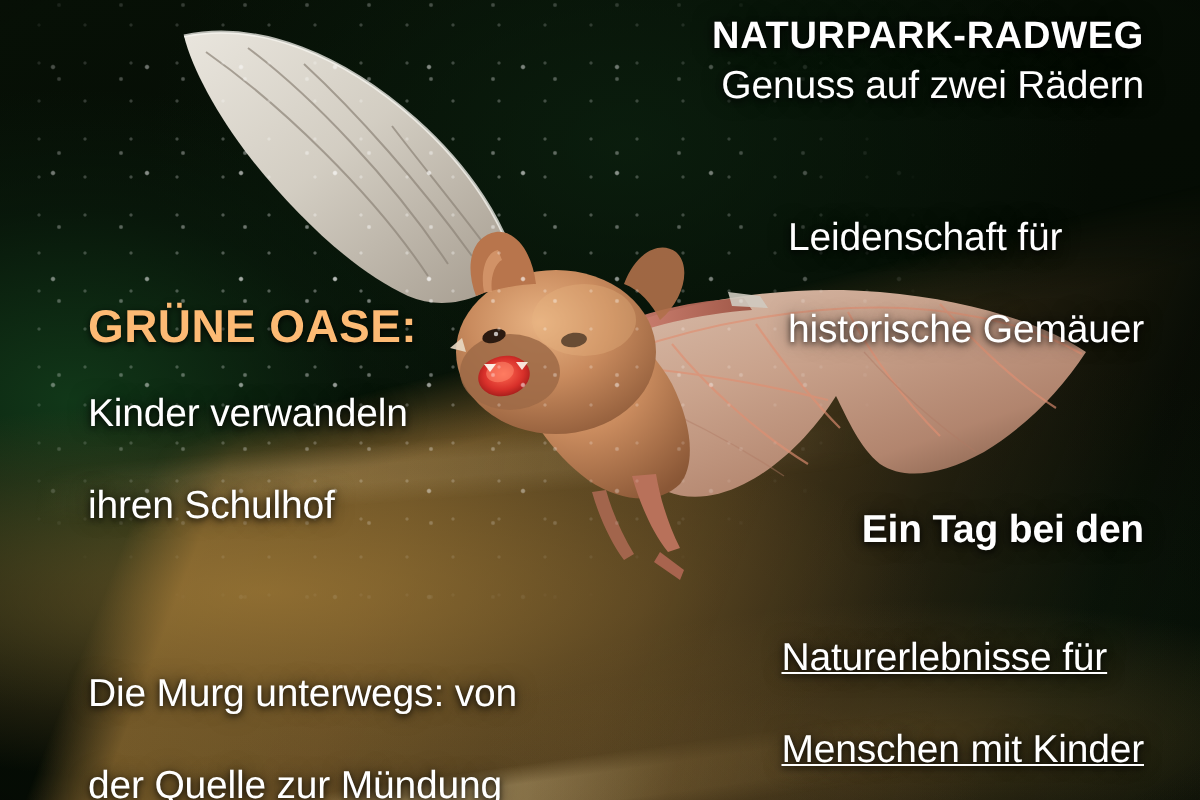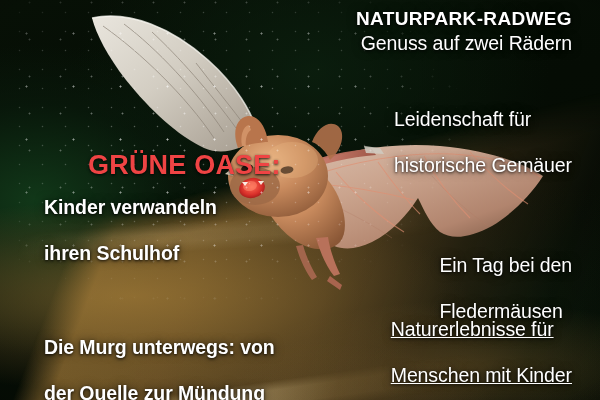--- a/index.html
+++ b/index.html
@@ -85,44 +85,43 @@
   
   .txt {
     position: absolute;
     color: #ffffff;
     line-height: 1.18;
     text-shadow: 0 1px 3px rgba(0,0,0,0.85), 0 0 10px rgba(0,0,0,0.6);
     white-space: pre-line;
     letter-spacing: -0.1px;
   }
   .blk-right { right: 28px; font-size: 19.5px; }
-  .blk-left  { left: 44px;  text-align: left;  font-size: 19.5px; font-weight: bold; }
+  .blk-left  { left: 44px;  text-align: left;  font-size: 19.5px; }
 
   .headline {
     font-weight: bold;
     font-size: 19px;
     letter-spacing: 0.35px;
   }
   .green {
-    color: #ef4444;
+    color: #fdba74;
     font-weight: bold;
-    font-size: 27px;
+    font-size: 23px;
     letter-spacing: 0.2px;
     text-shadow: 0 1px 3px rgba(0,0,0,0.9);
-    margin-left: 44px;
   }
 
   #t-naturpark   { top: 8px;   }
   #t-genuss      { top: 32px;  }
   #t-leidenschaft{ top: 85px;  }
   #t-gruene      { top: 150px; }
   #t-kinder      { top: 173px; }
   #t-entspannt   { top: 251px; }
   #t-murg        { top: 313px; }
-  #t-eintag      { top: 231px; }
+  #t-eintag      { top: 231px; font-weight: bold; }
   #t-naturerleb  { top: 295px; text-decoration: underline; }
 </style>
 </head>
 <body>
 
 <div id="poster">
 
   <div class="layer sky"></div>
   <div class="layer water"></div>
   <div class="layer water-b"></div>
@@ -235,21 +234,20 @@
 
   <div class="txt blk-right" id="t-genuss">Genuss auf zwei Rädern</div>
 
   <div class="txt blk-right" id="t-leidenschaft">
     <span>Leidenschaft für</span><br>
     <span>historische Gemäuer</span>
   </div>
 
   <div class="txt blk-right" id="t-eintag">
     <span>Ein Tag bei den</span><br>
-    <span>Fledermäusen</span>
   </div>
 
   <div class="txt blk-right" id="t-naturerleb">
     <span>Naturerlebnisse für</span><br>
     <span>Menschen mit Kinder</span>
   </div>
 
   <div class="txt blk-left green" id="t-gruene">GRÜNE OASE:</div>
 
   <div class="txt blk-left" id="t-kinder">

